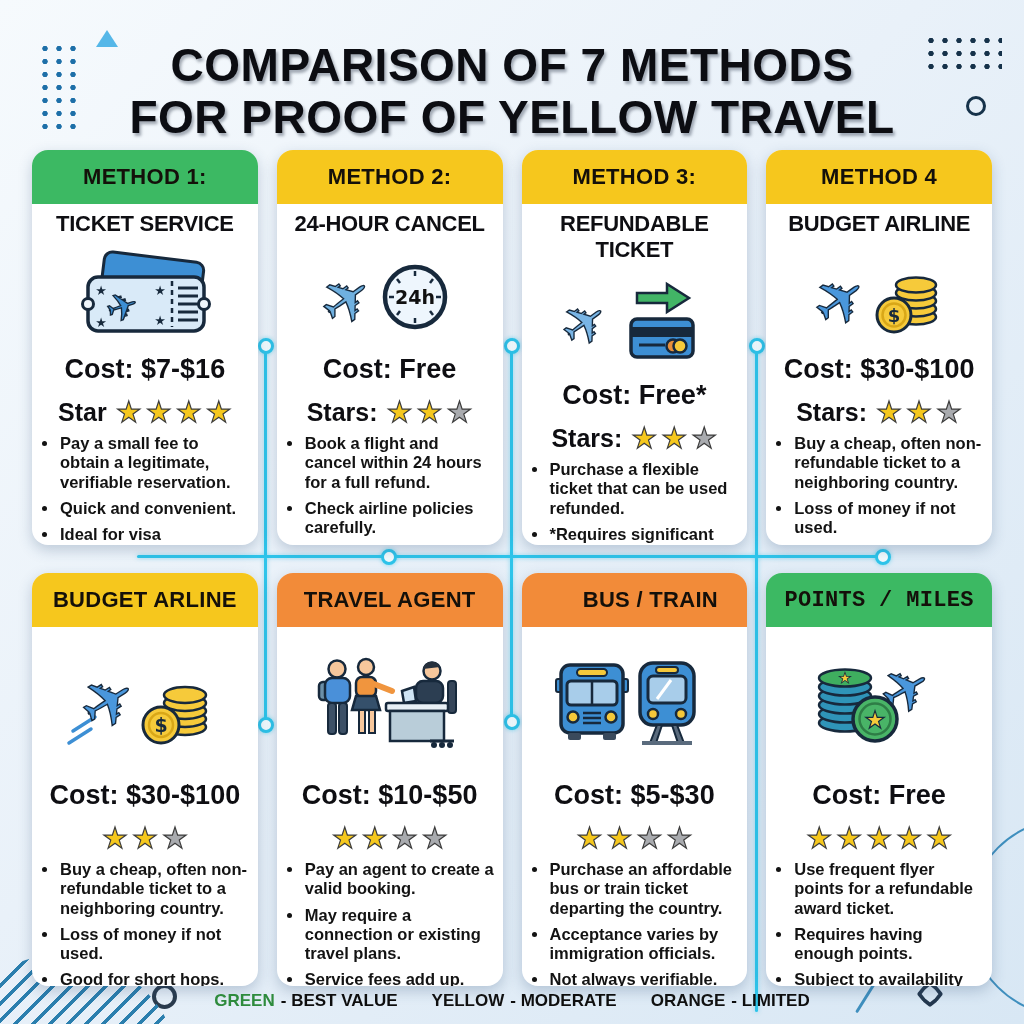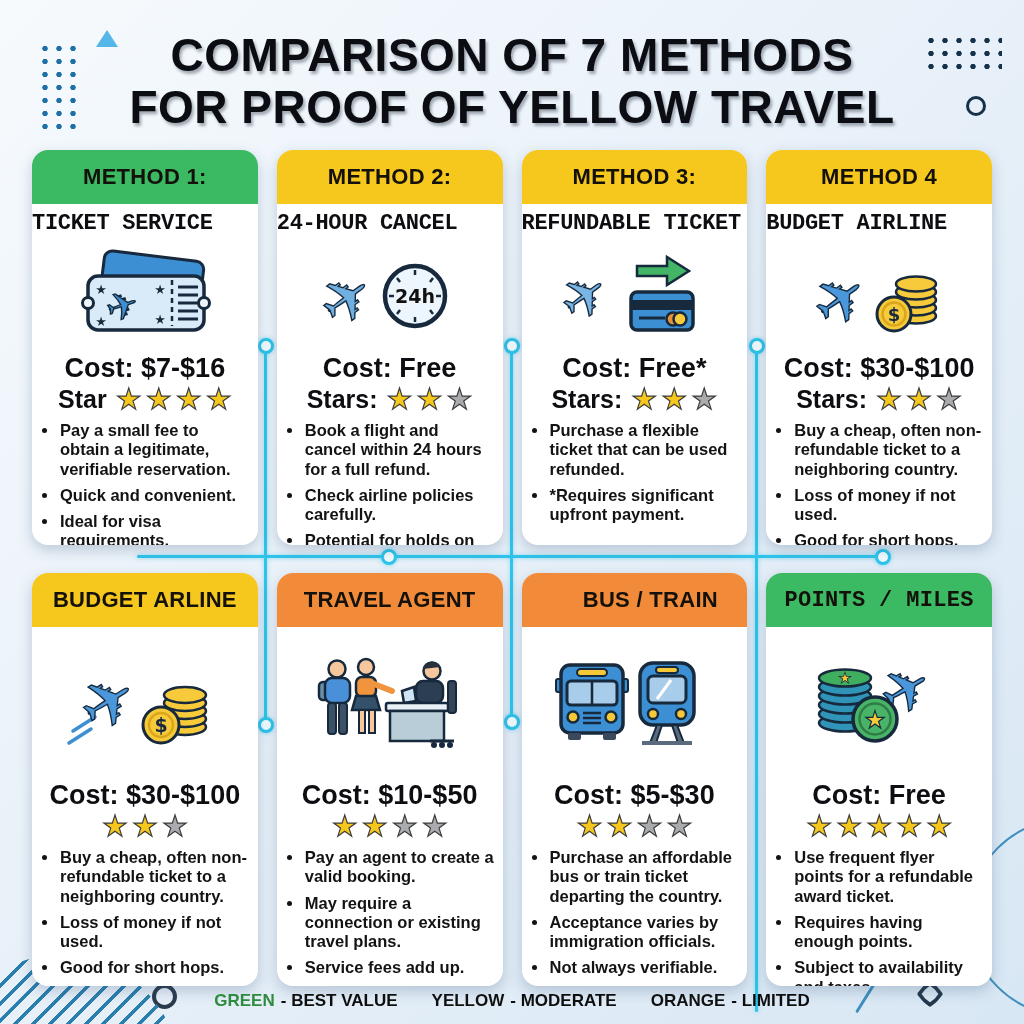--- a/index.html
+++ b/index.html
@@ -1,21 +1,21 @@
 <!DOCTYPE html>
 <html><head>
 <meta charset="utf-8">
 <style>
   html,body{margin:0;padding:0;}
   body{width:1024px;height:1024px;font-family:"Liberation Sans",sans-serif;}
   #stage{position:relative;width:1024px;height:1024px;overflow:hidden;
     background:linear-gradient(135deg,#f6fafd 0%,#e9f1f9 45%,#d8e7f4 100%);}
 
   
-  .title{position:absolute;top:30px;left:0;width:100%;text-align:center;
+  .title{position:absolute;top:40px;left:0;width:100%;text-align:center;
     font-size:46px;font-weight:800;color:#0c0d12;line-height:1.12;letter-spacing:.5px;
     text-shadow:2px 3px 3px rgba(15,25,45,.35);}
 
   
   .dots-tl{position:absolute;left:36px;top:40px;width:44px;height:94px;
     background-image:radial-gradient(circle,#1d6fa8 2.4px,transparent 3px);
     background-size:14px 13px;background-position:2px 2px;}
   .tri-tl{position:absolute;left:96px;top:30px;width:0;height:0;
     border-left:11px solid transparent;border-right:11px solid transparent;
     border-bottom:17px solid #55b7e8;}
@@ -42,26 +42,26 @@
     border-radius:50%;z-index:2;box-shadow:0 0 4px rgba(46,196,234,.6);}
 
   
   #cards{position:absolute;left:32px;top:150px;width:960px;z-index:3;
     display:grid;grid-template-columns:repeat(4,1fr);grid-template-rows:395px 413px;
     column-gap:19px;row-gap:28px;}
   .card{background:#ffffff;border-radius:16px;overflow:hidden;display:flex;flex-direction:column;
     box-shadow:0 5px 14px rgba(45,75,115,.25);}
   .card-header{flex:none;height:54px;display:flex;align-items:center;justify-content:center;
     font-size:22px;font-weight:bold;color:#14100a;letter-spacing:.3px;}
-  .card-subtitle{margin-top:7px;font-size:22px;font-weight:bold;color:#0e0e12;
-    letter-spacing:-.3px;font-family:Liberation Mono, monospace;}
+  .card-subtitle{margin-top:7px;text-align:center;font-size:22px;font-weight:bold;color:#0e0e12;
+    letter-spacing:-.3px;}
   .icon-wrap{flex:none;height:116px;display:flex;align-items:center;justify-content:center;}
   .card.no-subtitle .icon-wrap{height:152px;}
   .cost{text-align:center;font-size:27px;font-weight:bold;color:#0e0e12;margin-top:1px;}
-  .stars{display:flex;justify-content:center;align-items:center;gap:5px;margin-top:1px;}
+  .stars{display:flex;justify-content:center;align-items:center;gap:5px;margin-top:13px;}
   .stars-label{font-size:25px;font-weight:bold;color:#0e0e12;margin-right:4px;}
   .star{font-size:29px;line-height:1;font-family:"DejaVu Sans",sans-serif;
     -webkit-text-stroke:1.2px #3c3c3c;}
   .star.filled{color:#f6c81d;}
   .star.empty{color:#a9abaf;}
   .bullets{margin:7px 8px 0 27px;padding:0;font-size:16.5px;font-weight:bold;color:#131313;}
   .bullets li{margin-bottom:7px;line-height:1.17;padding-left:1px;}
 
   
   .legend{position:absolute;bottom:13px;left:0;width:100%;display:flex;justify-content:center;

